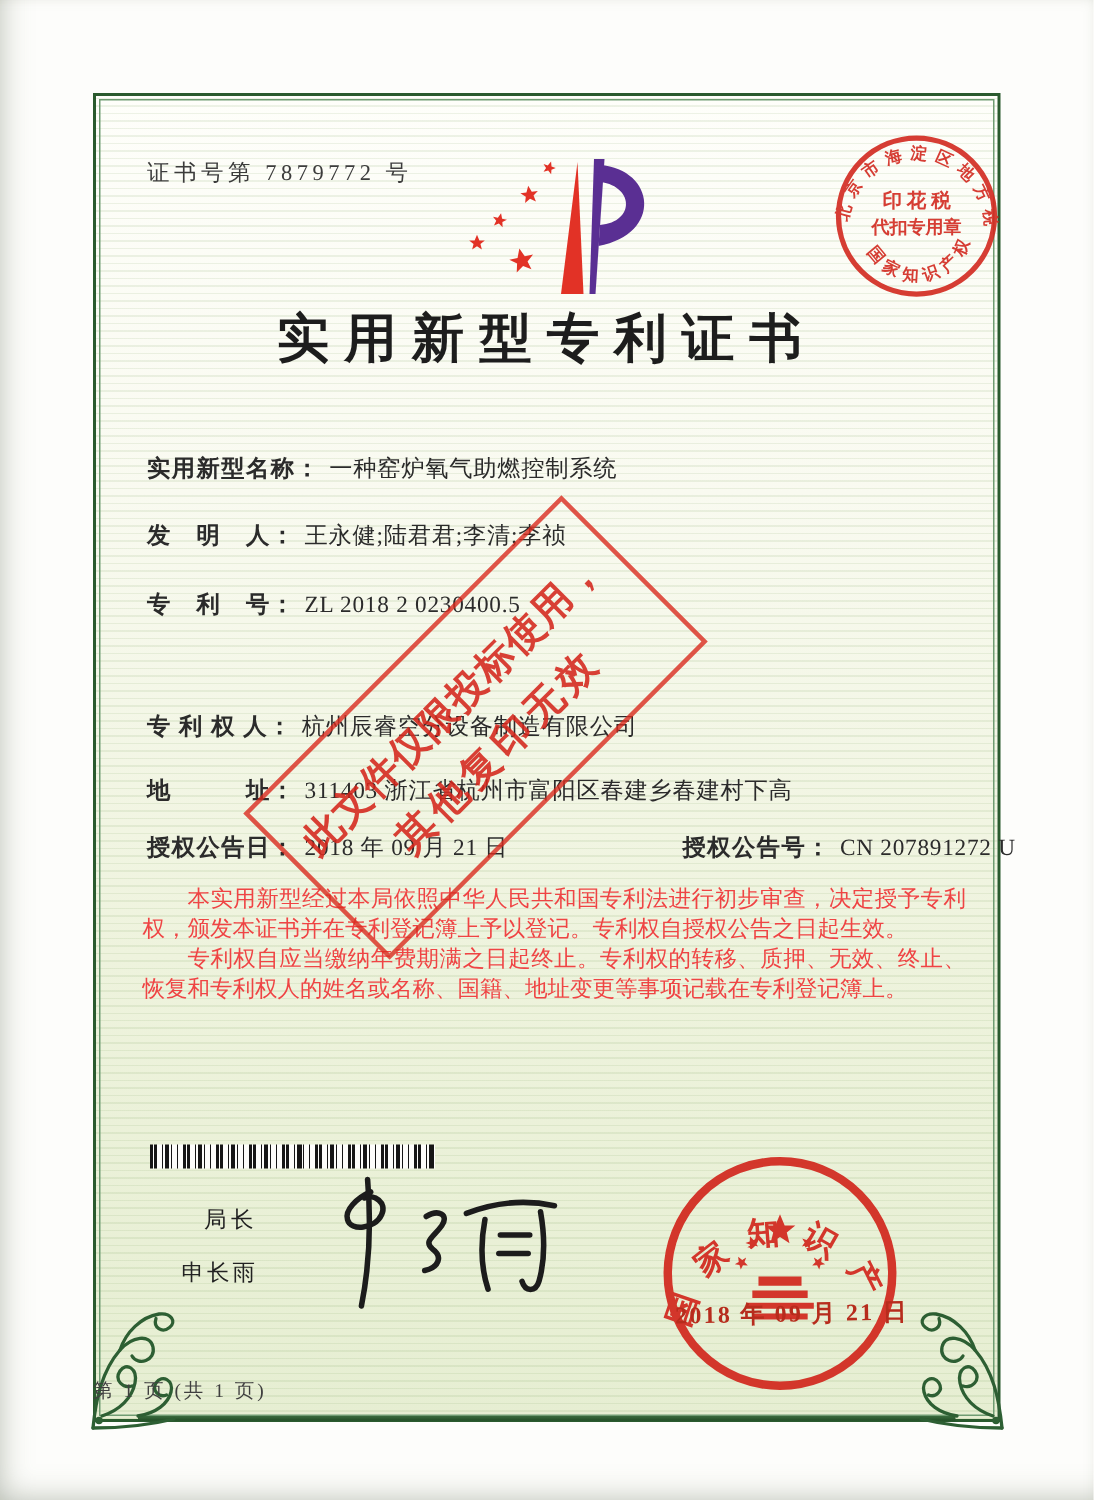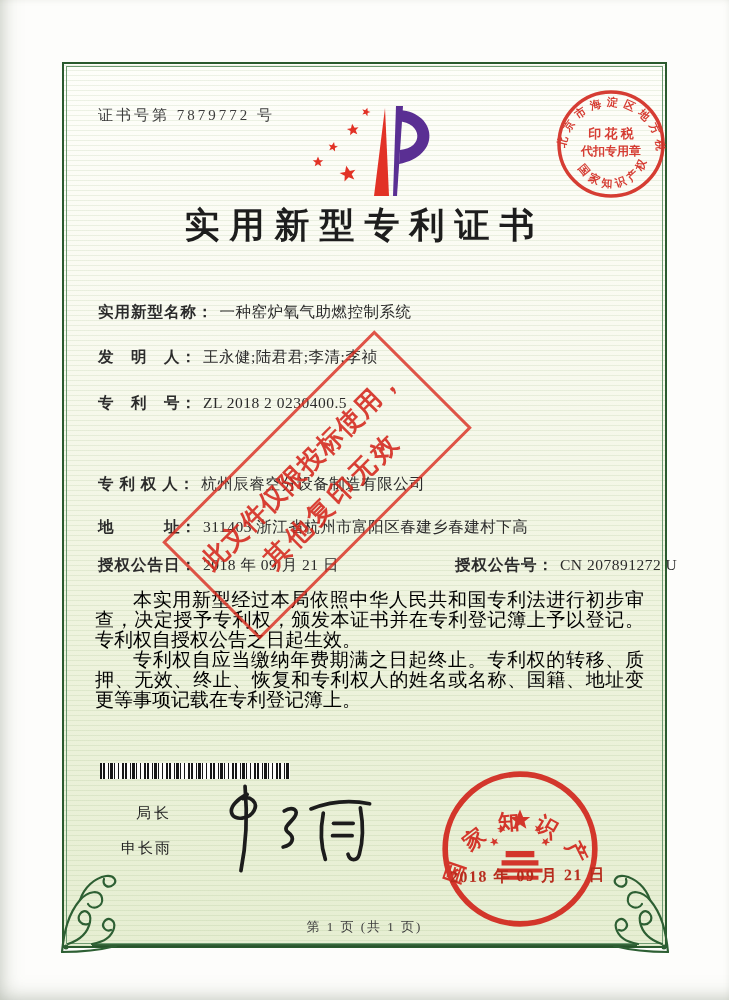--- a/index.html
+++ b/index.html
@@ -35,21 +35,21 @@
   .title { position:absolute; left:62px; width:605px; top:202px; text-align:center;
     font-size:35px; font-weight:700; letter-spacing:10px; color:#1d1d1d; }
 
   .row { position:absolute; left:98px; font-size:15.5px; color:#2b2b2b; white-space:nowrap; }
   .row .lbl { font-weight:600; letter-spacing:1px; }
   .row .val { margin-left:6px; letter-spacing:0.5px; }
   .r1{top:302px}.r2{top:347px}.r3{top:393px}.r4{top:429px}.r5{top:474px}.r6{top:517px}.r7{top:555px}
   .r8{top:555px; left:455px;}
 
   .body-text { position:absolute; left:95px; top:590px; width:549px;
-    font-size:19px; line-height:20px; color:#000000; text-align:justify; }
+    font-size:15px; line-height:20px; color:#ef4444; text-align:justify; }
   .body-text p { text-indent:2em; }
 
   .barcode { position:absolute; left:100px; top:763px; width:190px; height:16px;
     background:repeating-linear-gradient(90deg,
       #161616 0 2px,#fdfdfb 2px 3px,#161616 3px 5px,#fdfdfb 5px 8px,
       #161616 8px 9px,#fdfdfb 9px 10px,#161616 10px 13px,#fdfdfb 13px 14px,
       #161616 14px 15px,#fdfdfb 15px 18px,#161616 18px 19px,#fdfdfb 19px 22px); }
 
   .director-label { position:absolute; left:112px; top:804px; font-size:15px; color:#222; letter-spacing:3px;margin-left:24px; }
   .director-name  { position:absolute; left:121px; top:839px; font-size:15px; color:#222; letter-spacing:2px; }
@@ -61,21 +61,21 @@
 
   .stamp-top { position:absolute; left:553px; top:86px; width:116px; height:116px; opacity:.9; }
 
   .watermark { position:absolute; left:167px; top:416px; width:300px; height:138px;
     transform:rotate(-45deg); border:3px solid rgba(217,42,30,.8);
     display:flex; flex-direction:column; align-items:center; justify-content:center; gap:8px;
     color:rgba(212,38,27,.88); font-weight:700; pointer-events:none; }
   .watermark .wl1 { font-size:26px; letter-spacing:1px; }
   .watermark .wl2 { font-size:26px; letter-spacing:4px; }
 
-  .footer { position:absolute; left:62px; width:605px; top:918px; text-align:center;
+  .footer { position:absolute; left:62px; width:605px; top:918px; 
     font-size:13px; color:#3f3f3f; letter-spacing:2px; }
 </style>
 </head>
 <body>
 
 <div class="page">
 
   <div class="cert-frame">
     <div class="cert-frame-inner"></div>
   </div>

